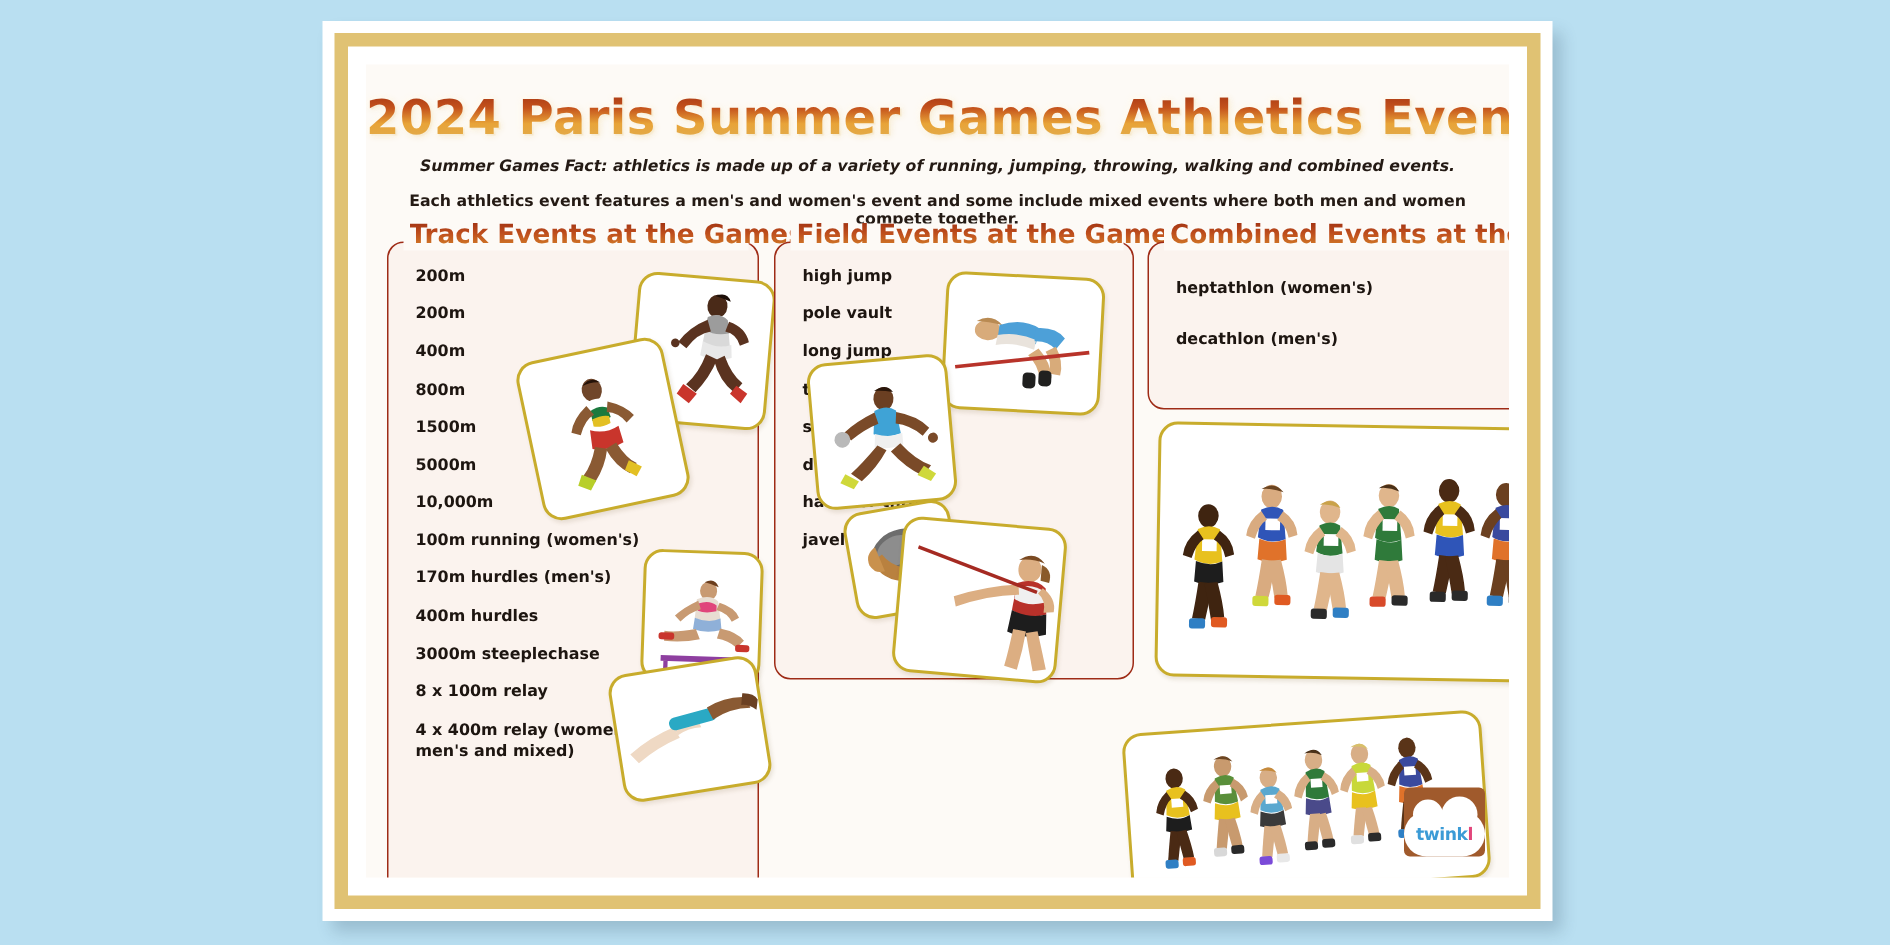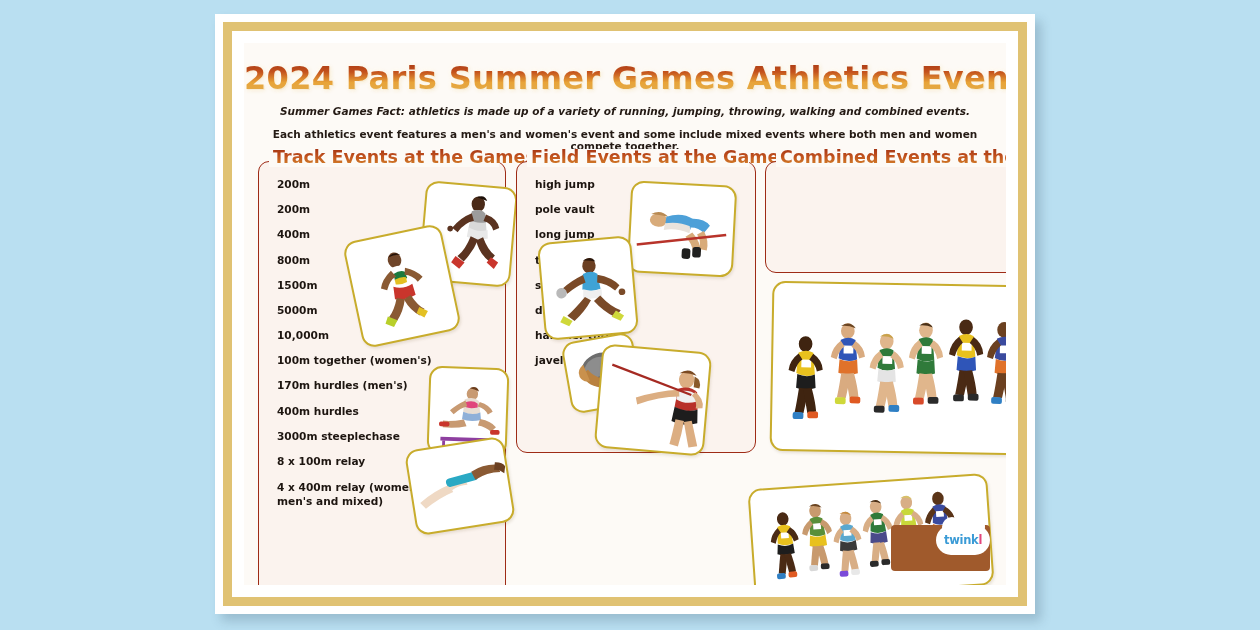--- a/index.html
+++ b/index.html
@@ -108,21 +108,21 @@
     overflow:hidden;
     box-shadow:1px 2px 3px rgba(90,70,20,.13);
   }
   .card svg{display:block;width:100%;height:100%;}
 
   
   .twinkl{
     position:absolute;right:16px;bottom:14px;
     width:54px;height:46px;border-radius:4px;
     background:#a05a2c;
-    display:flex;align-items:flex-start;justify-content:center;padding-left:45px;
+    display:flex;align-items:flex-end;justify-content:center;
   }
   .cloud{
     position:relative;width:58px;height:30px;background:#fff;border-radius:16px;
     display:flex;align-items:center;justify-content:center;
   }
   .cloud:before,.cloud:after{
     content:"";position:absolute;background:#fff;border-radius:50%;
   }
   .cloud:before{width:20px;height:20px;left:6px;top:-8px;}
   .cloud:after{width:24px;height:24px;right:5px;top:-10px;}
@@ -150,21 +150,21 @@
               <span>Track Events at the Games</span>
             </div>
             <ul class="evlist">
               <li>200m</li>
               <li>200m</li>
               <li>400m</li>
               <li>800m</li>
               <li>1500m</li>
               <li>5000m</li>
               <li>10,000m</li>
-              <li>100m together (women's)</li>
+              <li>100m running (women's)</li>
               <li>170m hurdles (men's)</li>
               <li>400m hurdles</li>
               <li>3000m steeplechase</li>
               <li>8 x 100m relay</li>
               <li class="two" style="max-width:185px">4 x 400m relay (women's, men's and mixed)</li>
             </ul>
           </div>
 
           <div class="card" style="left:178px;top:141px;width:92px;height:100px;transform:rotate(5deg);">
             <svg viewBox="0 0 92 100">
@@ -406,20 +406,24 @@
                   <rect x="16" y="64" width="9" height="6" rx="2" fill="#2a2a2a"></rect>
                 </g>
               </g>
             </svg>
           </div>
 
           <div class="panel" style="left:521px;top:118px;width:264px;height:112px;">
             <div class="phead">
               <span>Combined Events at the Games</span>
             </div>
+            <ul class="evlist" style="top:24px;">
+              <li style="margin-bottom:22px">heptathlon (women's)</li>
+              <li>decathlon (men's)</li>
+            </ul>
           </div>
 
           <div class="card" style="left:527px;top:240px;width:252px;height:170px;transform:rotate(1deg);">
             <svg viewBox="0 0 252 170">
               <g transform="translate(16,34)">
                 <g transform="translate(0,18)">
                   <ellipse cx="16" cy="10" rx="7" ry="8" fill="#3f2410"></ellipse>
                   <path d="M9 19 q8 -4 15 0 l2 22 q-10 4 -19 -1z" fill="#e8c11e"></path>
                   <rect x="12" y="26" width="10" height="8" fill="#fff"></rect>
                   <path d="M8 41 q10 4 18 0 l1 14 q-11 4 -20 0z" fill="#1d1d1d"></path>

